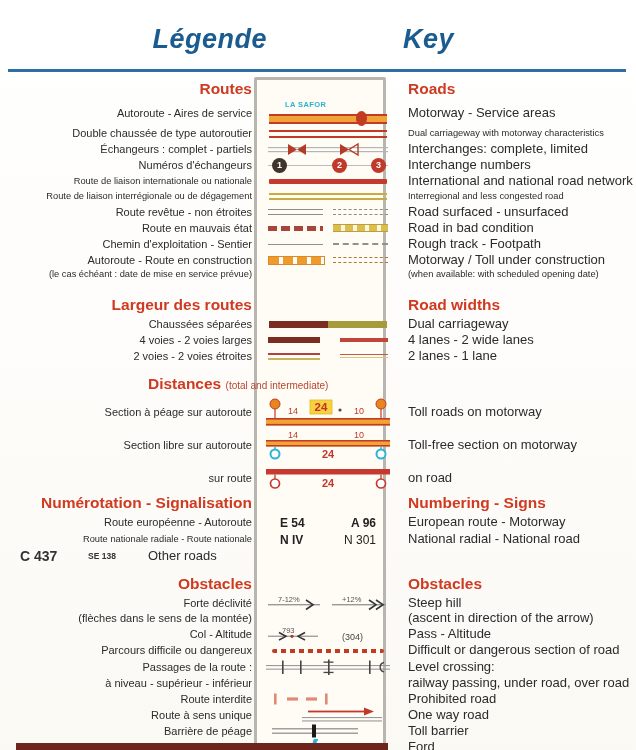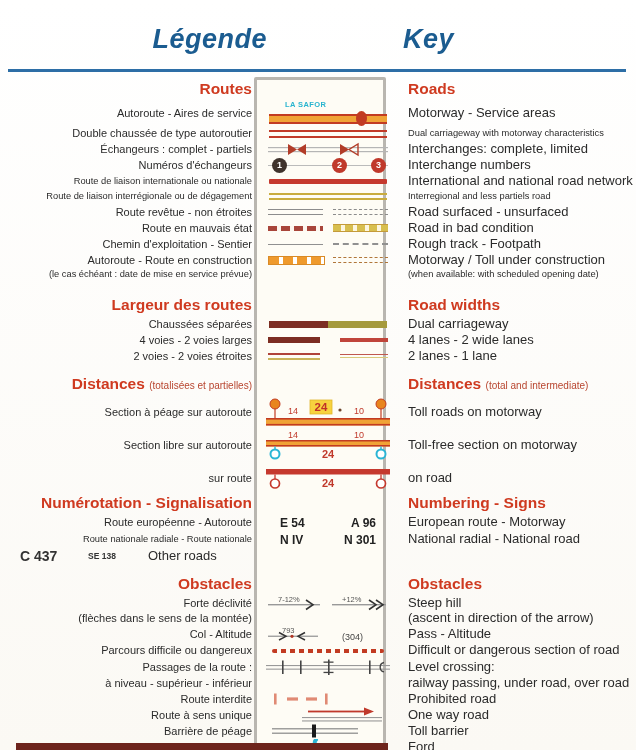--- a/index.html
+++ b/index.html
@@ -158,21 +158,21 @@
           <div class="intl"></div>
         </div>
       <div class="en">International and national road network</div>
     </div>
 
     <div class="row">
       <div class="fr sm">Route de liaison interrégionale ou de dégagement</div>
       <div class="sym">
           <div class="interreg"></div>
         </div>
-      <div class="en sm">Interregional and less partiels road</div>
+      <div class="en sm">Interregional and less congested road</div>
     </div>
 
     <div class="row r16">
       <div class="fr">Route revêtue - non étroites</div>
       <div class="sym">
         <div class="pairline">
           <div class="dbl-grey"></div>
           <div class="dbl-grey-dash"></div>
         </div>
       </div>
@@ -252,24 +252,20 @@
             <div class="l2-l"></div>
             <div class="l2-r"></div>
           </div>
       </div>
       <div class="en">2 lanes - 1 lane</div>
     </div>
 
     <div class="sp8"></div>
 
     <div class="row sec">
-      <div class="fr">
-        <span>Distances</span>
-        <span class="secnote">(totalisées et partielles)</span>
-      </div>
       <div class="sym"></div>
       <div class="en">
         <span>Distances</span>
         <span class="secnote">(total and intermediate)</span>
       </div>
     </div>
 
     <div class="row r34">
       <div class="fr">Section à péage sur autoroute</div>
       <div class="sym">
@@ -342,21 +338,21 @@
         </div>
       </div>
       <div class="en">European route - Motorway</div>
     </div>
 
     <div class="row r17">
       <div class="fr sm">Route nationale radiale - Route nationale</div>
       <div class="sym">
         <div class="pairline" style="padding:0 12px;box-sizing:border-box">
           <span style="font-weight:bold;font-size:12px;color:#222">N IV</span>
-          <span style="font-weight:bold;font-size:12px;color:#222">N 301</span>
+          <span style="font-weight:normal;font-size:12px;color:#222">N 301</span>
         </div>
       </div>
       <div class="en">National radial - National road</div>
     </div>
 
     <div class="row r16">
       <div class="sym">
         <div class="pairline" style="padding:0 12px;box-sizing:border-box">
           <span style="font-weight:bold;font-size:14px;color:#333">C 437</span>
           <span style="font-weight:bold;font-size:8.5px;color:#333">SE 138</span>

